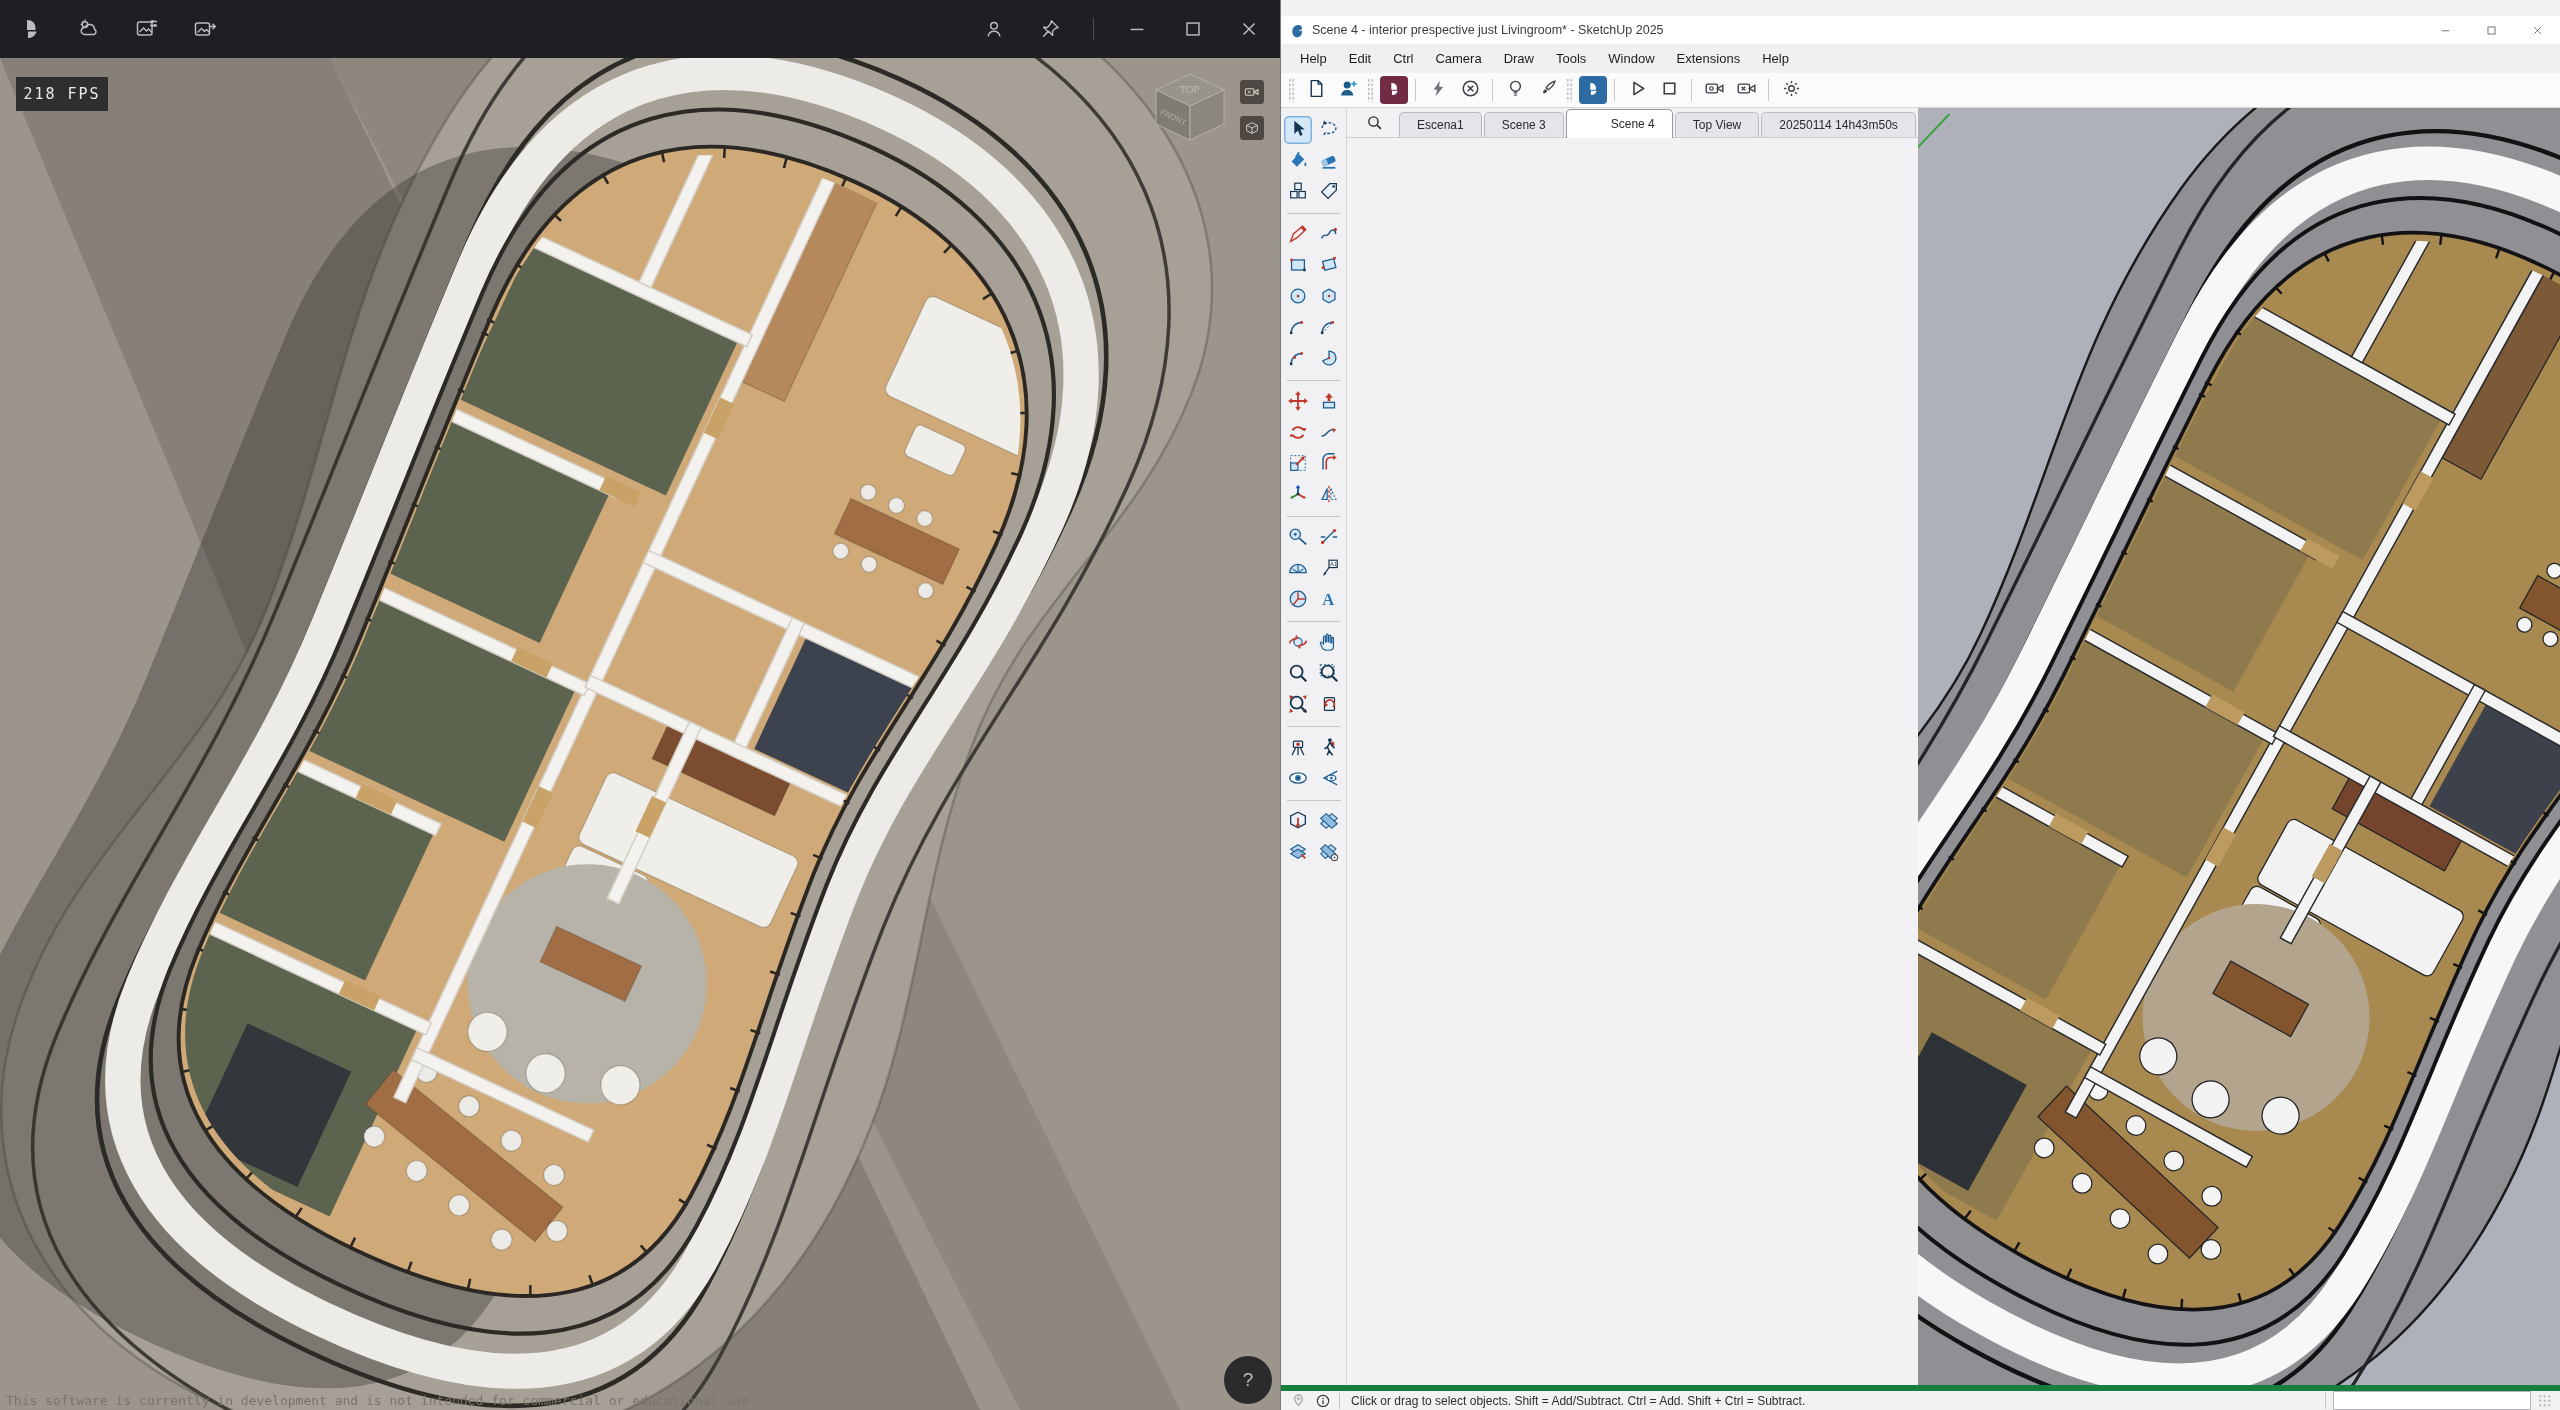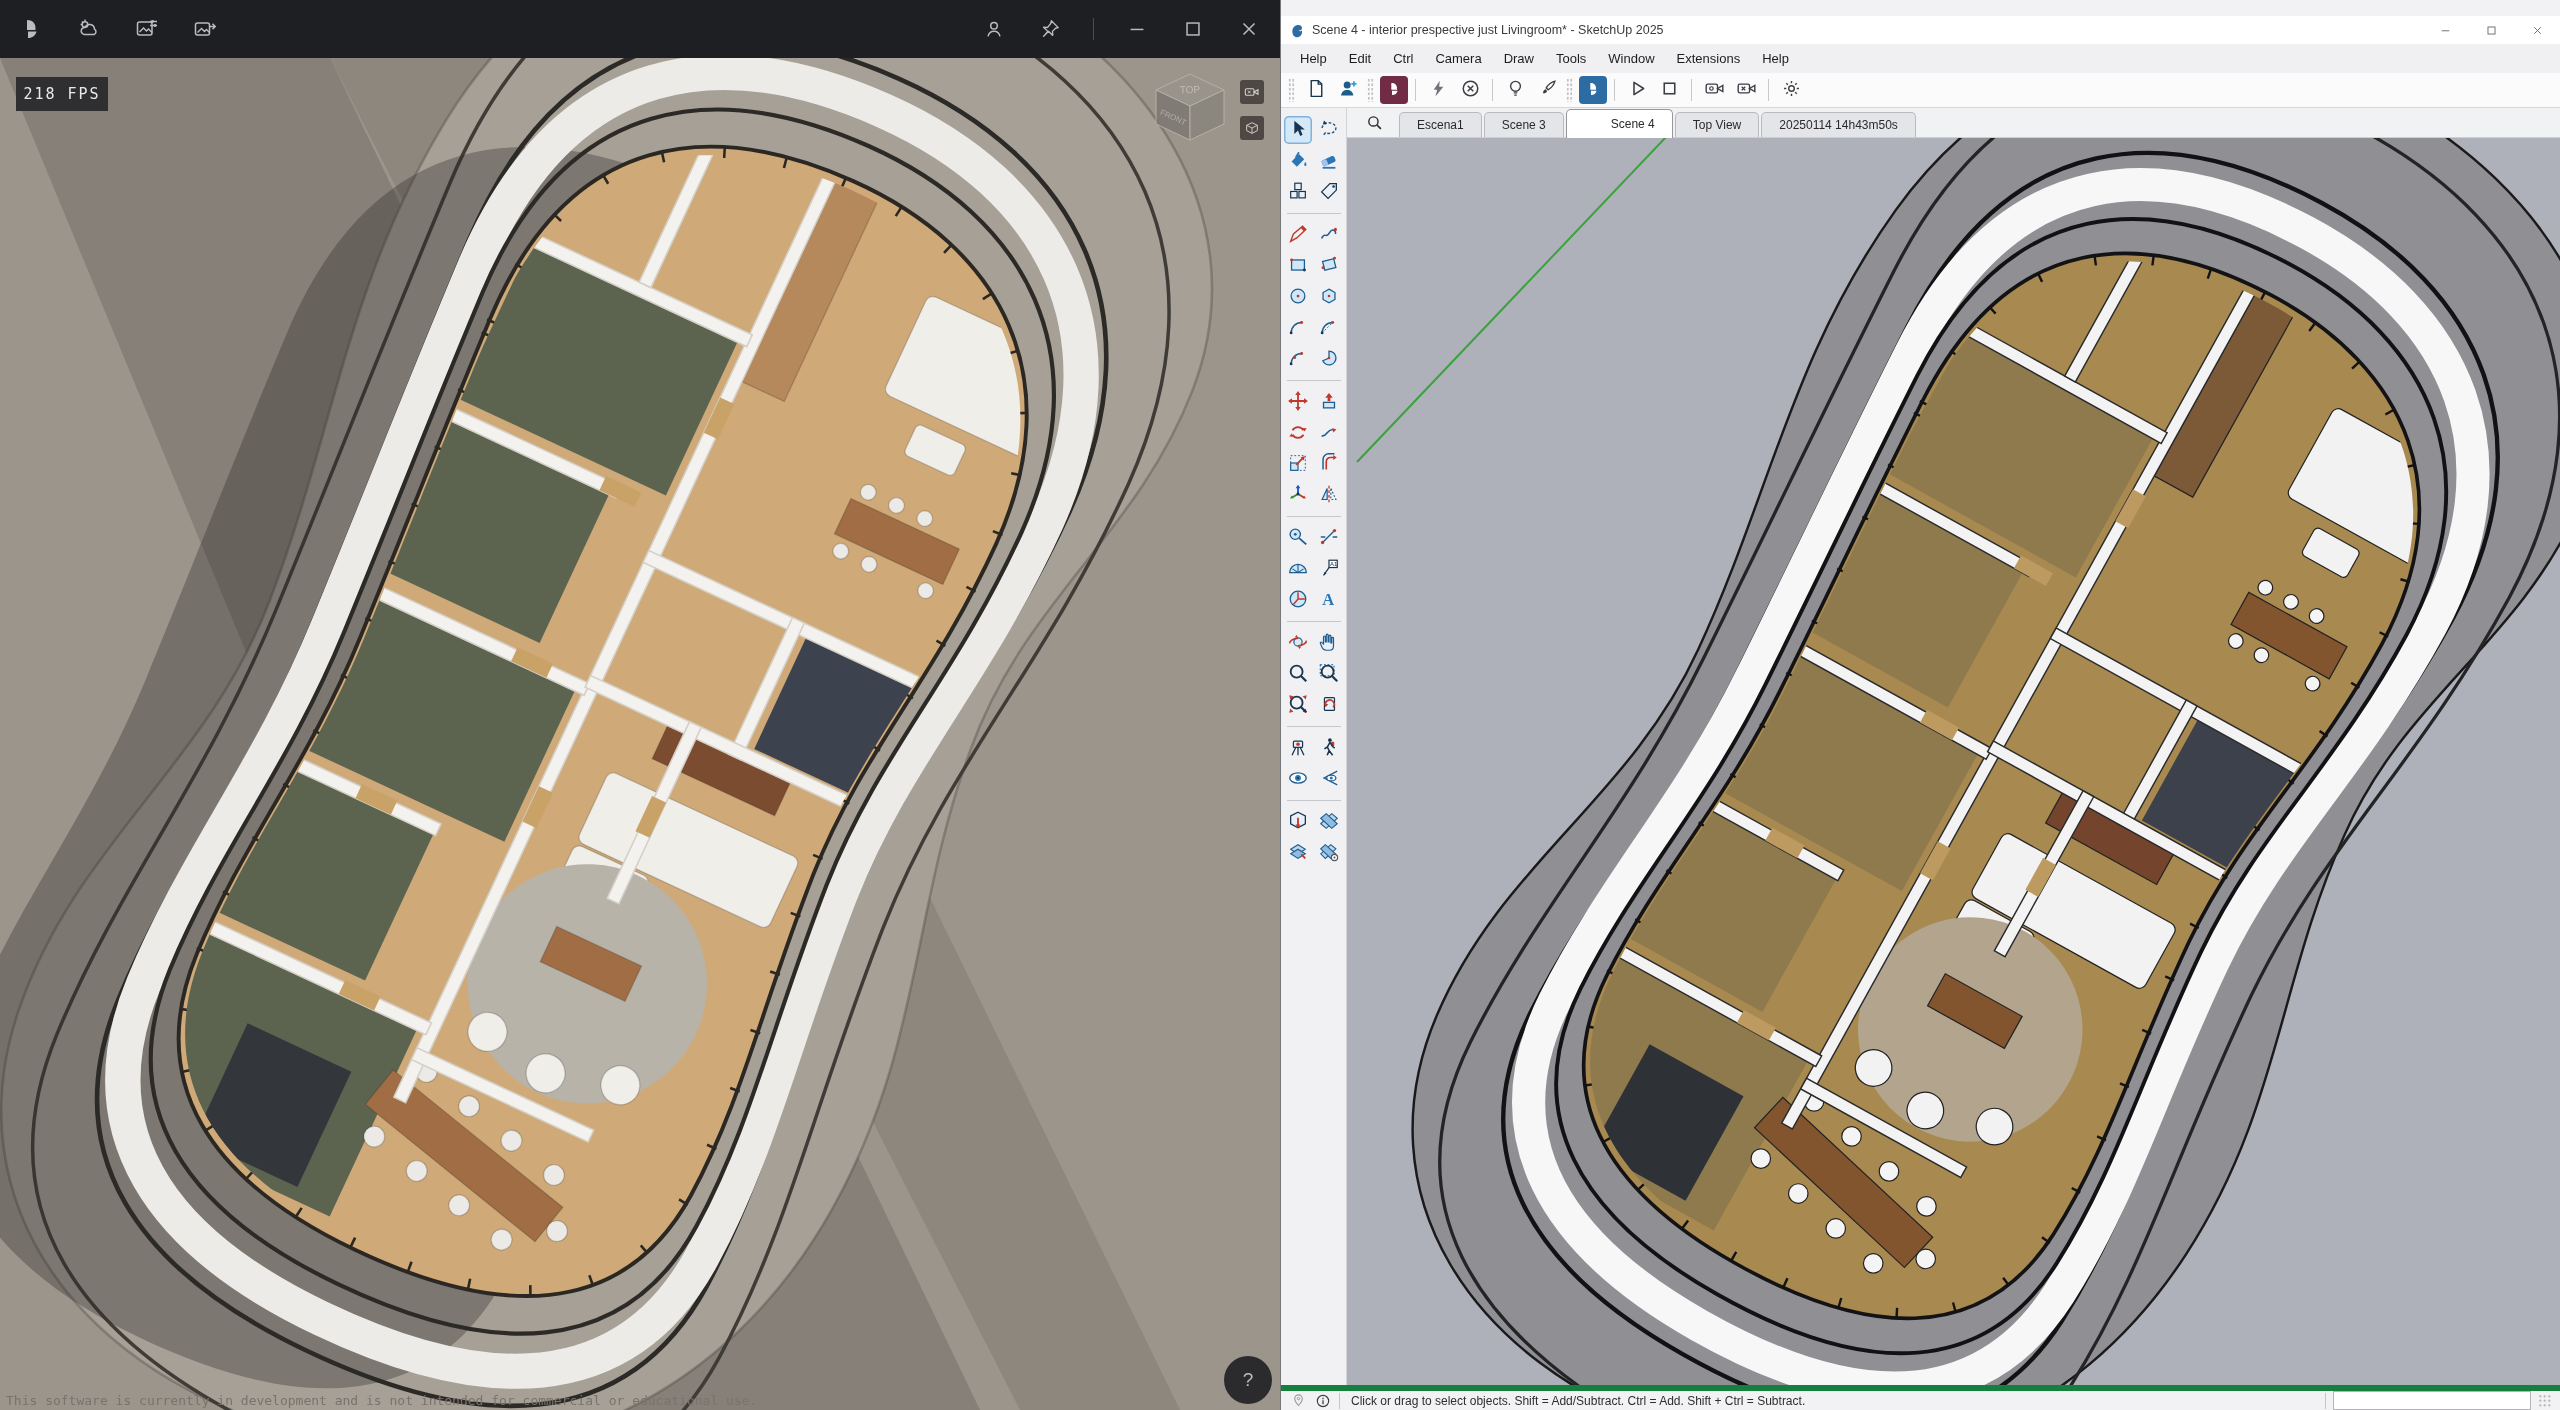--- a/index.html
+++ b/index.html
@@ -55,21 +55,21 @@
                border-radius:5px 5px 0 0; font-size:12px; color:#2a2a2c; display:flex; align-items:center;
                margin-right:2px; }
   .scene-tab.active { height:29px; background:#ffffff; border-color:#96969b; margin-bottom:-1px; z-index:2;padding-left:44px; }
   .su-main { flex:1; display:flex; min-height:0; }
   .su-tray { width:66px; background:#f1f1f4; border-right:1px solid #d4d4d8; padding-top:8px;
              display:flex; justify-content:center; }
   .pal-grid { display:grid; grid-template-columns:repeat(2,29px); gap:3px 2px; align-content:start; }
   .pal-tool { width:28px; height:28px; display:flex; align-items:center; justify-content:center; border-radius:5px; }
   .pal-tool.active { background:#d5e8f8; box-shadow:inset 0 0 0 1.5px #7fb2dc; }
   .pal-sep { grid-column:1 / -1; height:1px; background:#c7c7cb; margin:4px 3px; }
-  .right-col { flex:1; display:flex; flex-direction:column; min-width:0; }
+  .right-col { flex:1; display:flex; min-width:0; }
   .su-viewport { flex:1; position:relative; background:#aeb1b9; overflow:hidden; }
   .su-viewport svg.scene { display:block; width:100%; height:100%; }
   .su-statusbar { height:25px; background:#f2f2f4; border-top:6px solid #15803d; display:flex;
                   align-items:center; padding:0 8px; gap:7px; flex:0 0 auto; }
   .st-ico { width:18px; height:18px; display:flex; align-items:center; justify-content:center; }
   .st-sep { width:1px; height:16px; background:#c6c6ca; }
   .st-msg { font-size:12px; color:#2e2e30; margin-left:4px; }
   .st-spacer { flex:1; }
   .measure-box { width:198px; height:19px; border:1px solid #b3b3b8; background:#fff; font-size:11px;
                  padding:0 4px; color:#333; }

